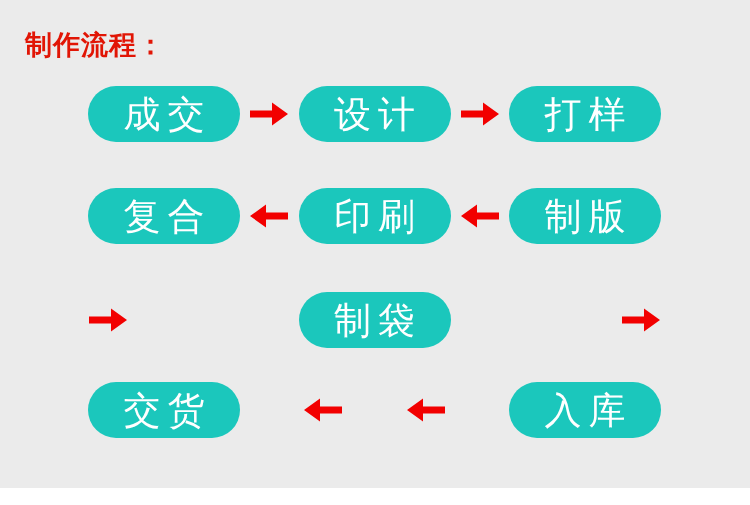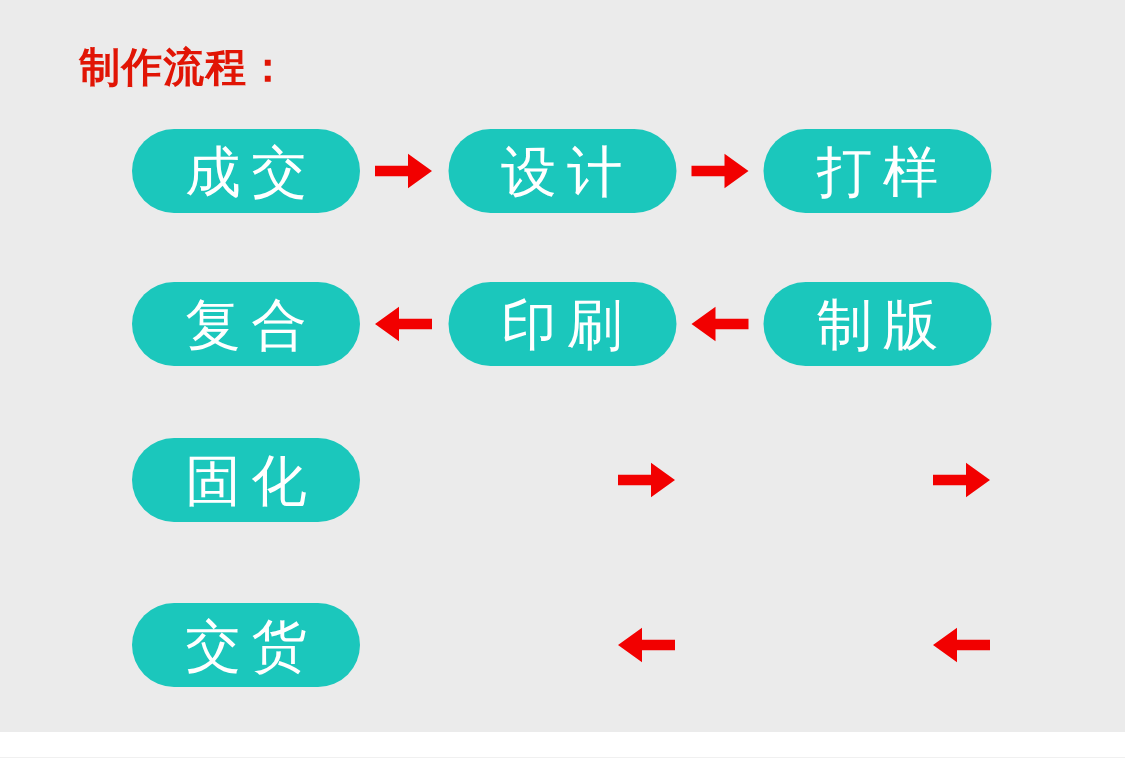--- a/index.html
+++ b/index.html
@@ -16,30 +16,29 @@
     background:var(--background);
     font-family:"Liberation Sans","DejaVu Sans",sans-serif;
     position:relative;overflow:hidden;
   }
   .stage{position:absolute;inset:0;}
   .page-title{
     position:absolute;left:25px;top:27px;
     font-size:27px;font-weight:bold;
     color:var(--title);
     letter-spacing:1px;
-    margin-left:28px;
   }
   .flow-row{
     position:absolute;left:88px;width:573px;height:56px;
     display:flex;justify-content:space-between;align-items:center;
   }
   .row-0{top:86px;}
   .row-1{top:188px;}
   .row-2{top:292px;}
-  .row-3{top:402px;}
+  .row-3{top:382px;}
   .pill{
     width:152px;height:56px;
     background:var(--pill);
     border-radius:28px;
     display:flex;align-items:center;justify-content:center;
     color:var(--pill_text);
     font-size:37px;
     letter-spacing:7px;
     padding-left:7px; 
     box-sizing:border-box;
@@ -90,41 +89,42 @@
     <div class="pill">设计</div>
     <div class="arrow right">
       <svg width="40" height="32" viewBox="0 0 40 32" xmlns="http://www.w3.org/2000/svg">
           <path d="M1 12.5 h22 v-8 L39 16 L23 27.5 v-8 H1 Z" fill="var(--arrow)"></path>
         </svg>
     </div>
     <div class="pill">打样</div>
   </div>
 
   <div class="flow-row row-2">
-    <div class="pill">固化</div>
     <div class="arrow right">
       <svg width="40" height="32" viewBox="0 0 40 32" xmlns="http://www.w3.org/2000/svg">
           <path d="M1 12.5 h22 v-8 L39 16 L23 27.5 v-8 H1 Z" fill="var(--arrow)"></path>
         </svg>
     </div>
+    <div class="pill">制袋</div>
     <div class="arrow right">
       <svg width="40" height="32" viewBox="0 0 40 32" xmlns="http://www.w3.org/2000/svg">
           <path d="M1 12.5 h22 v-8 L39 16 L23 27.5 v-8 H1 Z" fill="var(--arrow)"></path>
         </svg>
     </div>
   </div>
 
   <div class="flow-row row-3">
     <div class="pill">交货</div>
     <div class="arrow left">
       <svg width="40" height="32" viewBox="0 0 40 32" xmlns="http://www.w3.org/2000/svg">
           <path d="M1 12.5 h22 v-8 L39 16 L23 27.5 v-8 H1 Z" fill="var(--arrow)"></path>
         </svg>
     </div>
     <div class="arrow left">
       <svg width="40" height="32" viewBox="0 0 40 32" xmlns="http://www.w3.org/2000/svg">
           <path d="M1 12.5 h22 v-8 L39 16 L23 27.5 v-8 H1 Z" fill="var(--arrow)"></path>
         </svg>
     </div>
+    <div class="pill">入库</div>
   </div>
 
   <div class="footer-strip"></div>
 </div>
 
 </body></html>

